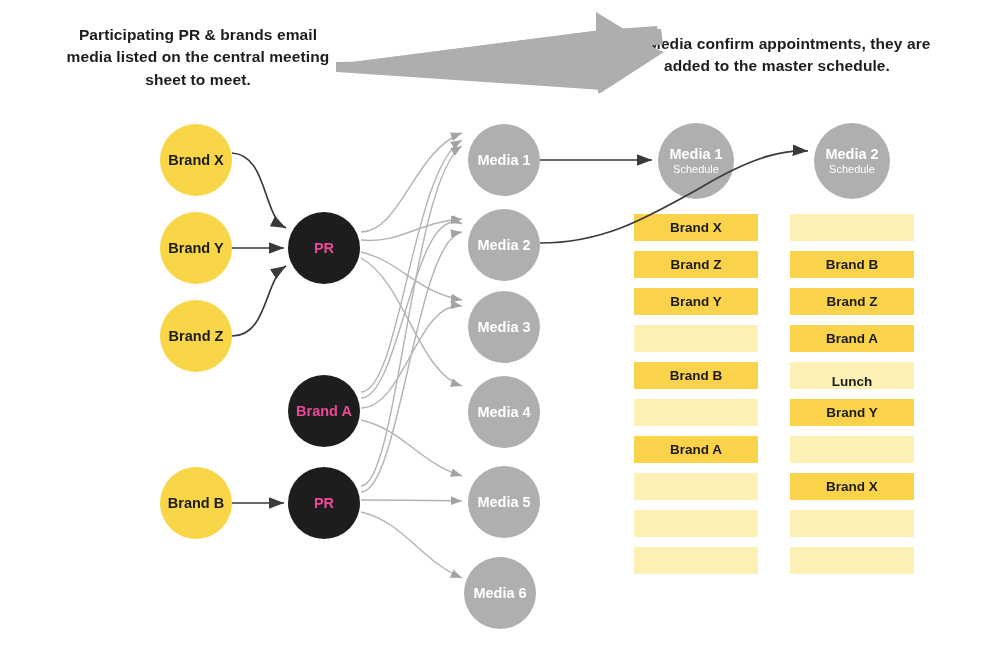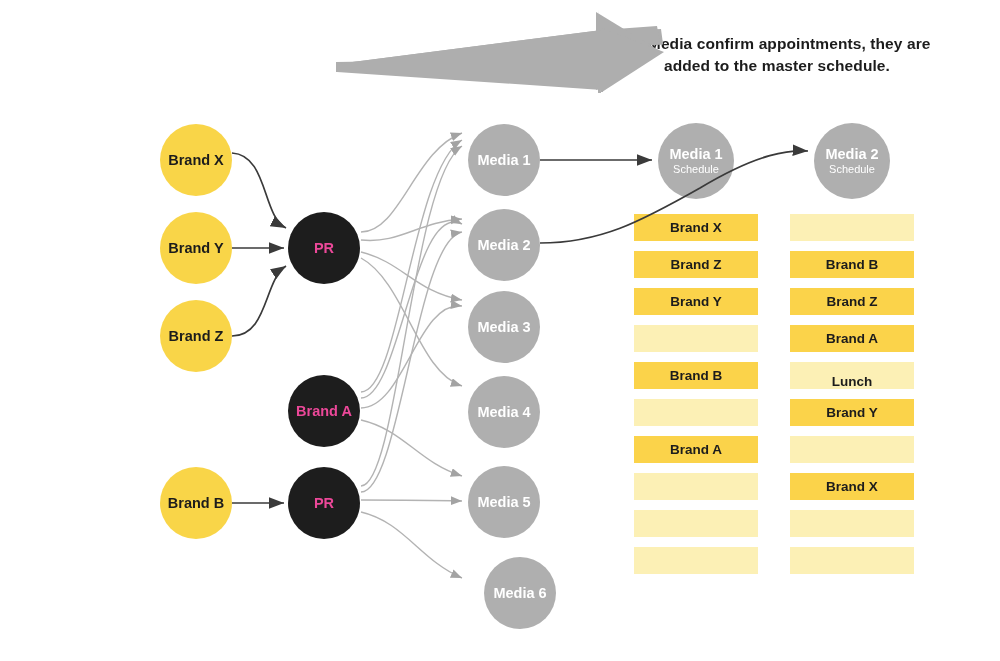--- a/index.html
+++ b/index.html
@@ -103,20 +103,21 @@
   }
   .slot.filled { background: #FBD34A; }
   .slot.empty  { background: #FCF0B5; }
   .slot.soft   { background: #FCF0B5; }
 </style>
 </head>
 <body>
 
 <div id="canvas">
 
+  <div class="caption" id="caption-left">Participating PR &amp; brands email media listed on the central meeting sheet to meet.</div>
   <div class="caption" id="caption-right">As Media confirm appointments, they are added to the master schedule.</div>
 
   <svg class="layer" id="edge-layer" viewBox="0 0 1000 661">
     <defs>
       <marker id="mk-gray" markerWidth="9" markerHeight="9" refX="8" refY="3.2" orient="auto">
         <path d="M0,0 L8,3.2 L0,6.4 z" fill="#A3A3A3"></path>
       </marker>
       <marker id="mk-dark" markerWidth="9" markerHeight="9" refX="8" refY="3.2" orient="auto">
         <path d="M0,0 L8,3.2 L0,6.4 z" fill="#3A3A3A"></path>
       </marker>
@@ -212,21 +213,21 @@
       </div>
       <div class="node node-media" style="left: 468px; top: 291px;">
         <span class="n-title">Media 3</span>
       </div>
       <div class="node node-media" style="left: 468px; top: 376px; text-align: center;">
         <span class="n-title">Media 4</span>
       </div>
       <div class="node node-media" style="left: 468px; top: 466px;">
         <span class="n-title">Media 5</span>
       </div>
-      <div class="node node-media" style="left: 484px; top: 557px;">
+      <div class="node node-media" style="left: 464px; top: 557px;">
         <span class="n-title">Media 6</span>
       </div>
       <div class="node node-schedule" style="left: 658px; top: 123px;">
         <span class="n-title">Media 1</span>
         <span class="n-sub">Schedule</span>
       </div>
       <div class="node node-schedule" style="left: 814px; top: 123px;">
         <span class="n-title">Media 2</span>
         <span class="n-sub">Schedule</span>
       </div>

